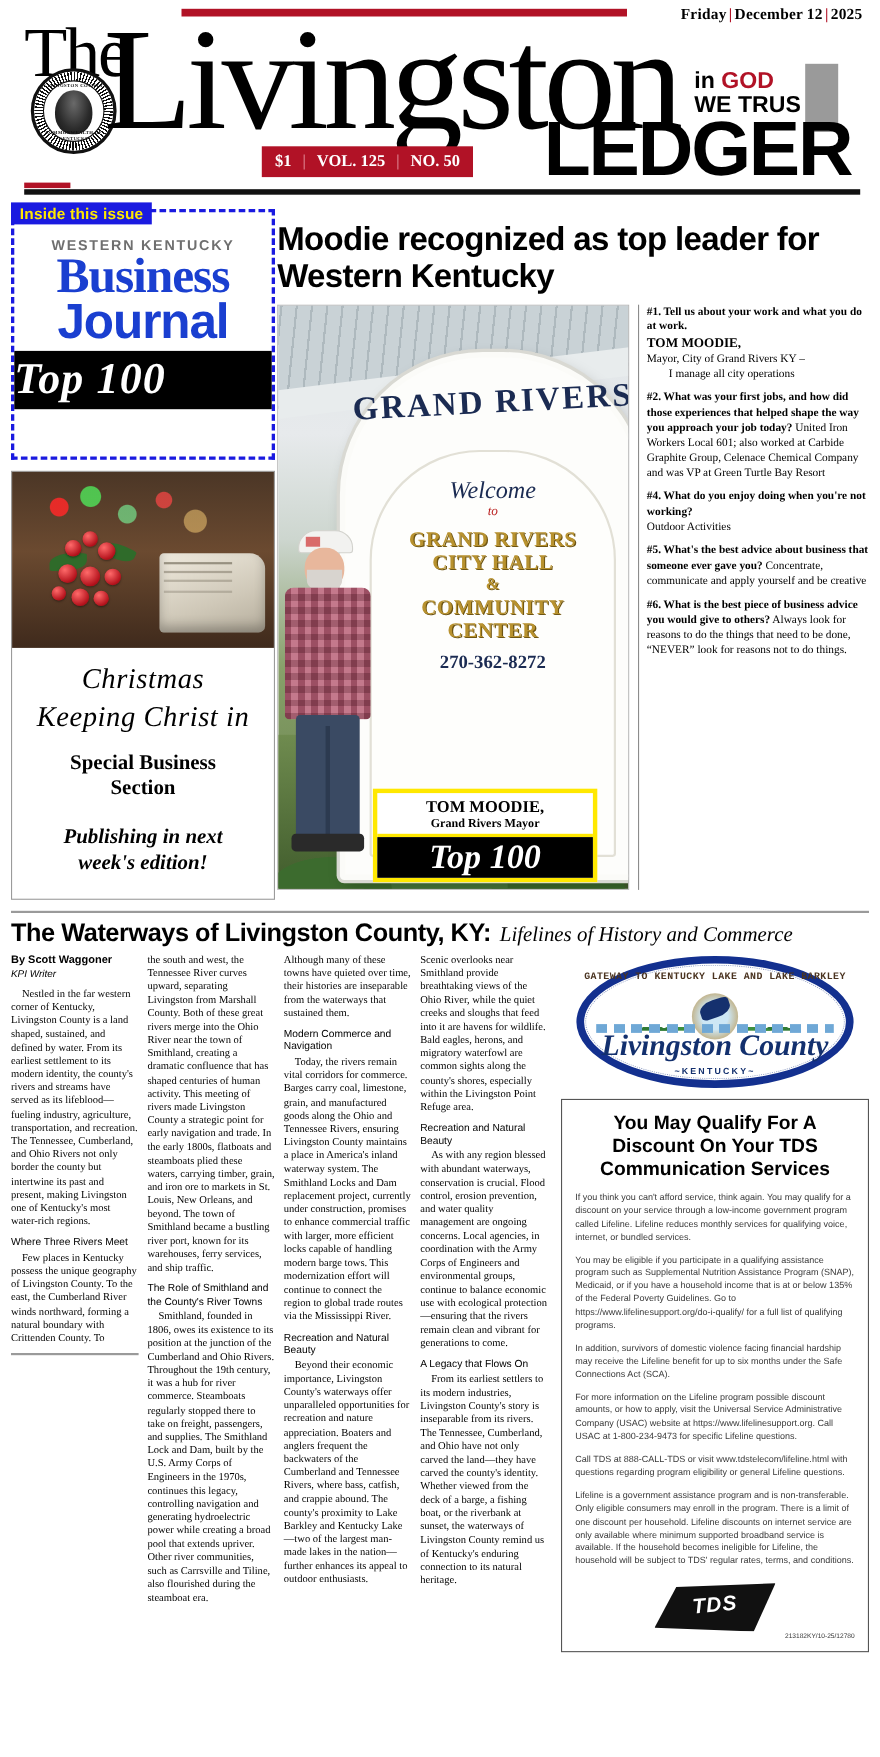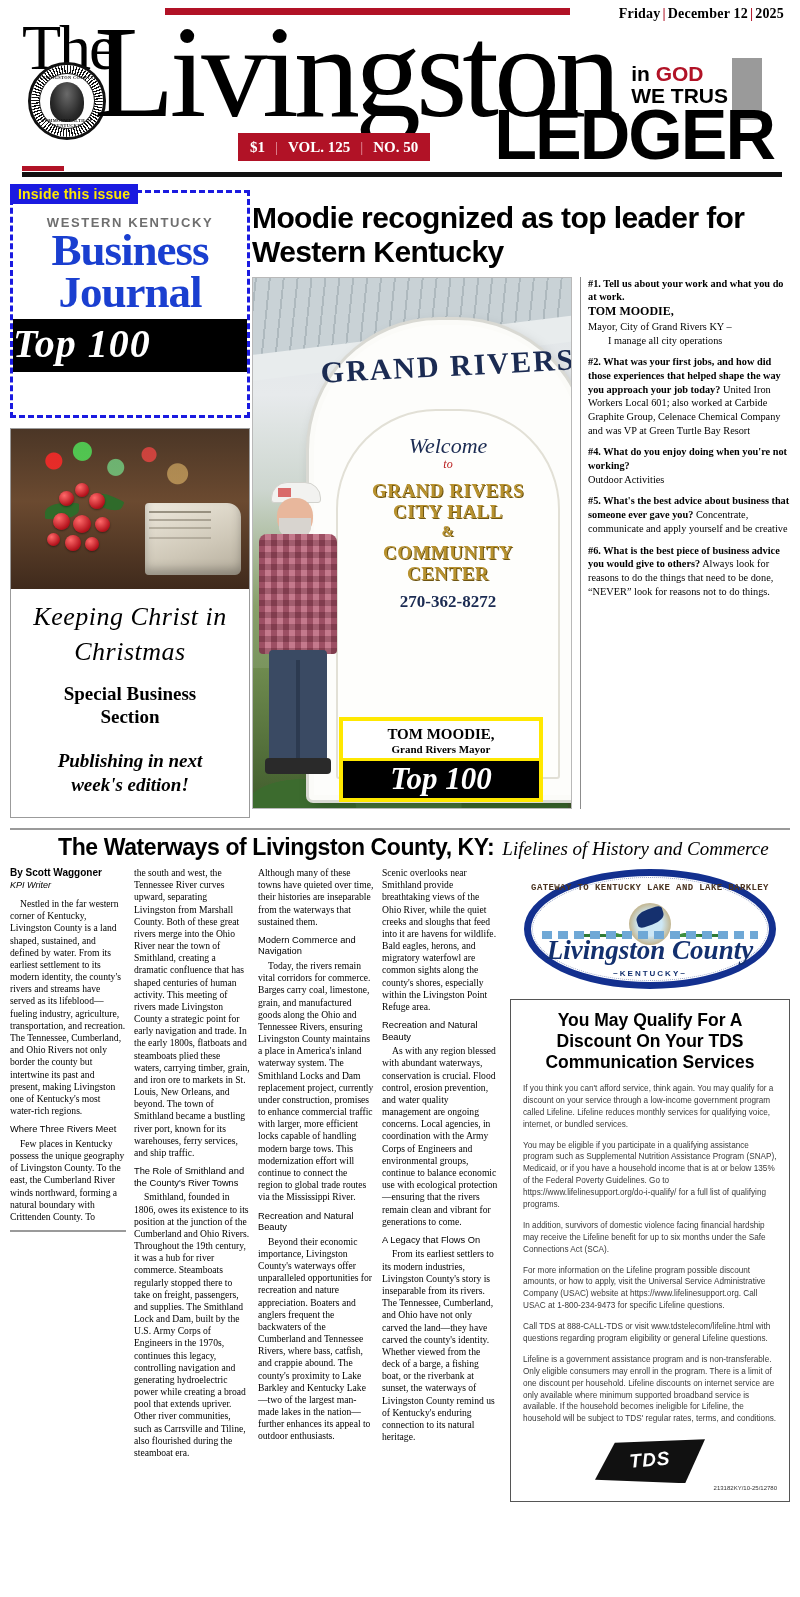--- a/index.html
+++ b/index.html
@@ -49,21 +49,21 @@
   .leftcol{width:240px;flex:0 0 240px;}
 
   .inside-box{position:relative;border:3px dashed #1a1ae0;padding:0;background:#fff;height:228px;box-sizing:border-box;}
   .inside-tag{position:absolute;left:-3px;top:-9px;background:#1a1ae0;color:#ffe800;
     font-family:"Liberation Sans",sans-serif;font-weight:bold;font-size:14px;padding:2px 8px;letter-spacing:.2px;z-index:3;}
   .bj{padding:22px 6px 0;text-align:center;}
   .bj .wk{font-family:"Liberation Sans",sans-serif;font-weight:bold;font-size:13px;
     color:#6f6f6f;letter-spacing:1.6px;}
   .bj .business{font-family:"Liberation Serif",serif;font-weight:bold;font-size:45px;
     color:#1a3fd0;line-height:.92;letter-spacing:-1px;}
-  .bj .journal{font-family:Liberation Serif, serif;font-weight:bold;font-size:45px;
+  .bj .journal{font-family:Liberation Sans, sans-serif;font-weight:bold;font-size:45px;
     color:#1a3fd0;line-height:.95;letter-spacing:-1px;}
   .top100-blk{margin-top:5px;background:#000;padding:5px 0 8px;}
   .top100-blk .t1{font-family:"Liberation Serif",serif;font-style:italic;font-weight:bold;
     font-size:40px;color:#fff;line-height:1;letter-spacing:1px;
     text-shadow:-1.5px -1.5px 0 #000,1.5px -1.5px 0 #000,-1.5px 1.5px 0 #000,1.5px 1.5px 0 #000;}
 
   .xmas-box{margin-top:10px;border:1px solid #9b9b9b;background:#fff;height:390px;box-sizing:border-box;}
   .xmas-photo{height:160px;position:relative;overflow:hidden;
     background:
       radial-gradient(circle at 18% 20%, rgba(255,40,40,.85) 0 8px, transparent 9px),
@@ -149,21 +149,21 @@
 
   .qa{flex:1;min-width:0;border-left:1px solid #8c8c8c;padding-left:7px;font-size:10.3px;line-height:1.33;}
   .qa .q{font-weight:bold;}
   .qa p{margin:0 0 8px;}
   .qa .name{font-weight:bold;font-size:12px;}
   .qa .indent{text-indent:10px;}
 
   
   .ww-sep{border-top:2px solid #9a9a9a;margin:8px 0 4px;}
   .ww-head{display:flex;align-items:baseline;gap:8px;margin-bottom:6px;}
-  .ww-title{font-family:"Liberation Sans",sans-serif;font-weight:bold;font-size:23px;letter-spacing:-.4px;margin-left:48px;}
+  .ww-title{font-family:"Liberation Sans",sans-serif;font-weight:bold;font-size:23px;letter-spacing:-.4px;}
   .ww-sub{font-family:"Liberation Serif",serif;font-style:italic;font-size:19px;}
 
   .ww-body{display:flex;gap:8px;}
   .wwcol{width:116px;flex:0 0 116px;font-size:9.6px;line-height:1.27;}
   .byline{font-family:"Liberation Sans",sans-serif;font-weight:bold;font-size:10px;}
   .byline2{font-family:"Liberation Sans",sans-serif;font-style:italic;font-size:9px;margin-bottom:7px;}
   .wwcol p{margin:0 0 7px;text-indent:10px;}
   .wwcol p.noind{text-indent:0;}
   .subhead{font-family:"Liberation Sans",sans-serif;font-size:9.3px;line-height:1.25;
     margin:7px 0 2px;text-indent:0;}
@@ -279,22 +279,22 @@
             <i style="left:50px;top:20px;width:16px;height:16px;"></i>
             <i style="left:14px;top:40px;width:17px;height:17px;"></i>
             <i style="left:34px;top:42px;width:18px;height:18px;"></i>
             <i style="left:56px;top:44px;width:15px;height:15px;"></i>
             <i style="left:26px;top:62px;width:16px;height:16px;"></i>
             <i style="left:46px;top:64px;width:14px;height:14px;"></i>
             <i style="left:8px;top:60px;width:13px;height:13px;"></i>
           </div>
         </div>
         <div class="xmas-text">
+          <div class="xmas-script">Christmas</div>
           <div class="xmas-script">Keeping Christ in</div>
-          <div class="xmas-script">Christmas</div>
           <div class="xmas-sub">Special Business</div>
           <div class="xmas-sub" style="margin-top:0">Section</div>
           <div class="xmas-pub">Publishing in next</div>
           <div class="xmas-pub" style="margin-top:0">week's edition!</div>
         </div>
       </div>
     </div>
 
     <div class="midcol">
       <div class="headline">Moodie recognized as top leader for Western Kentucky</div>

